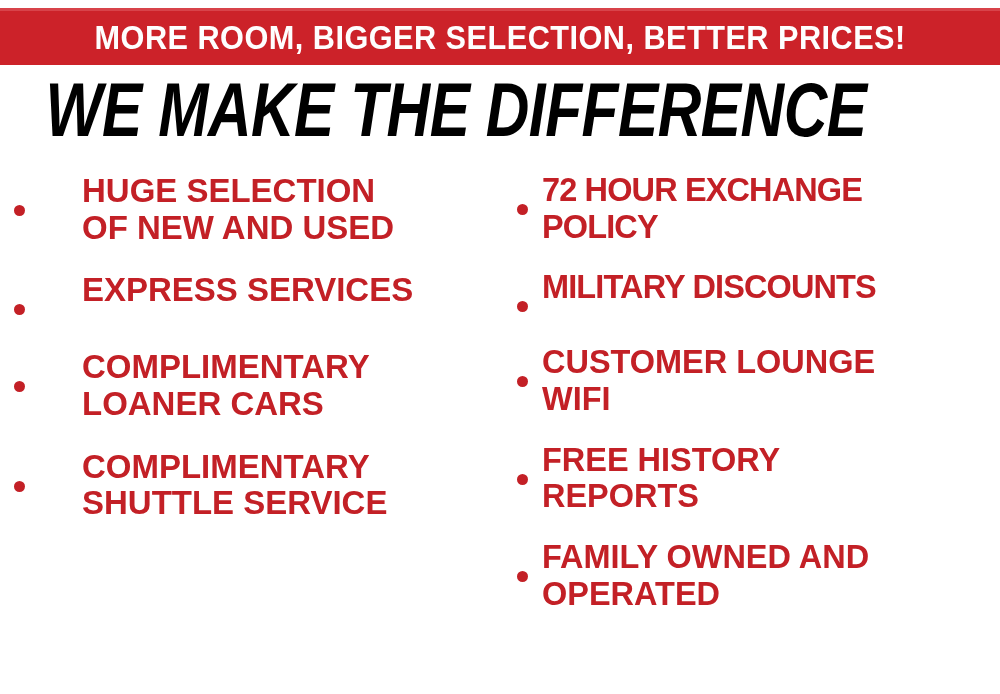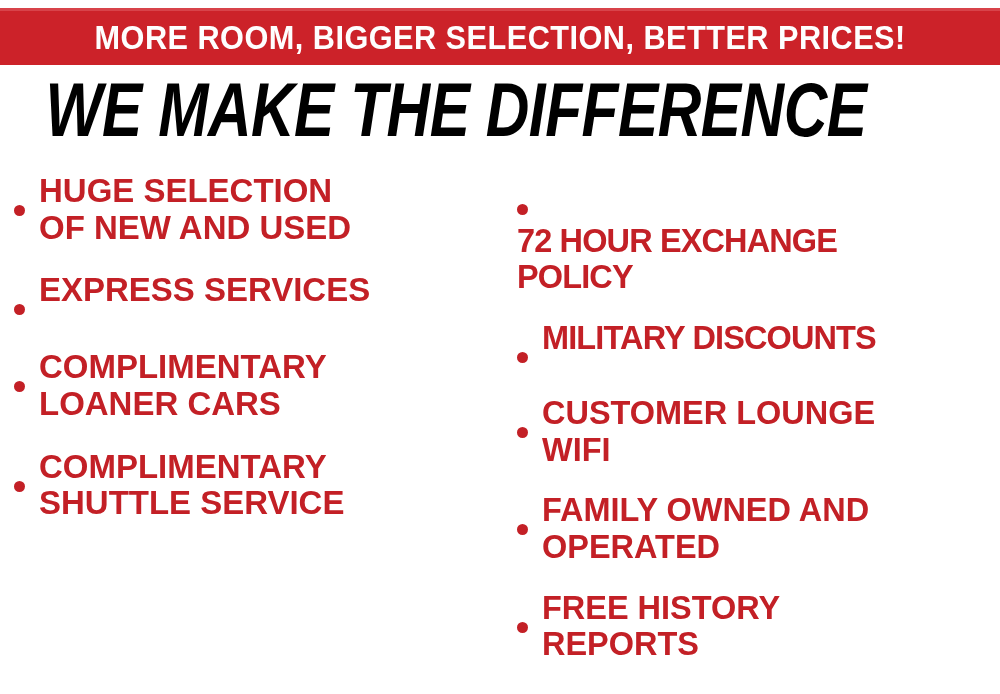--- a/index.html
+++ b/index.html
@@ -118,30 +118,30 @@
     border-radius: 50%;
     background: #c32026;
   }
   .bullet-text {
     flex: 1 1 auto;
     white-space: pre-line;
     transform-origin: left top;
   }
 
   
-  #column-left .bullet-item { margin-bottom: 26px; }
+  #column-left .bullet-item { margin-bottom: 26px; gap: 43px; }
   #column-left .bullet-text { transform: scaleX(0.97); }
 
   
   #column-right .bullet-item { margin-bottom: 24px; }
   #column-right .bullet-text { transform: scaleX(0.955); }
 
   
   .li-0 { margin-top: 16px; }
-  .ri-0 { margin-top: 15px; flex-direction: column; }
+  .ri-0 { margin-top: 15px; }
   .tight { letter-spacing: -0.9px; }
 </style>
 </head>
 <body>
 
 <div id="banner">
 
   <div id="header-bar">
     <div id="header-text">MORE ROOM, BIGGER SELECTION, BETTER PRICES!</div>
   </div>
@@ -184,24 +184,24 @@
         <span class="bullet-dot"><span></span></span>
         <span class="bullet-text tight">MILITARY DISCOUNTS</span>
       </div>
       <div class="bullet-item">
         <span class="bullet-dot"><span></span></span>
         <span class="bullet-text">CUSTOMER LOUNGE
 WIFI</span>
       </div>
       <div class="bullet-item">
         <span class="bullet-dot"><span></span></span>
+        <span class="bullet-text">FREE HISTORY
+REPORTS</span>
+      </div>
+      <div class="bullet-item">
+        <span class="bullet-dot"><span></span></span>
         <span class="bullet-text">FAMILY OWNED AND
 OPERATED</span>
       </div>
-      <div class="bullet-item">
-        <span class="bullet-dot"><span></span></span>
-        <span class="bullet-text">FREE HISTORY
-REPORTS</span>
-      </div>
     </div>
 
   </div>
 </div>
 
 </body></html>

